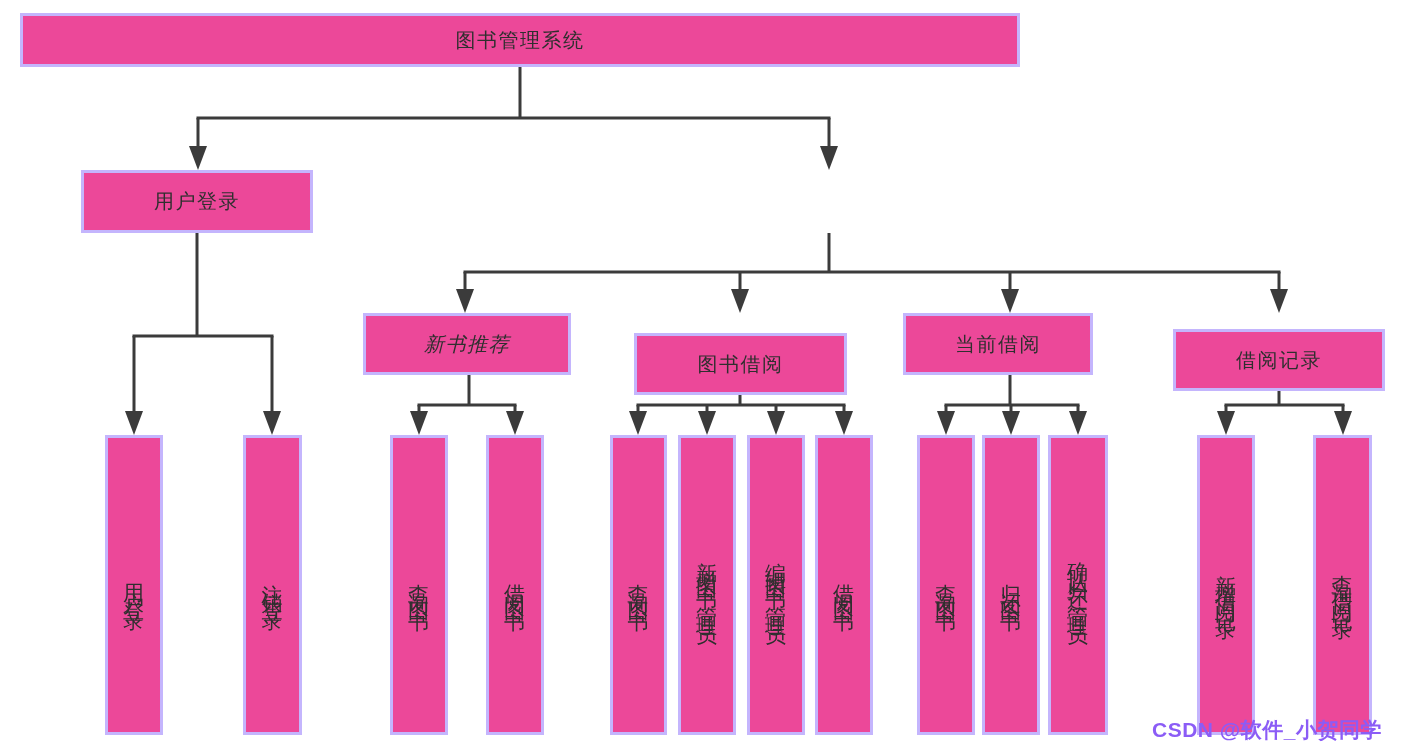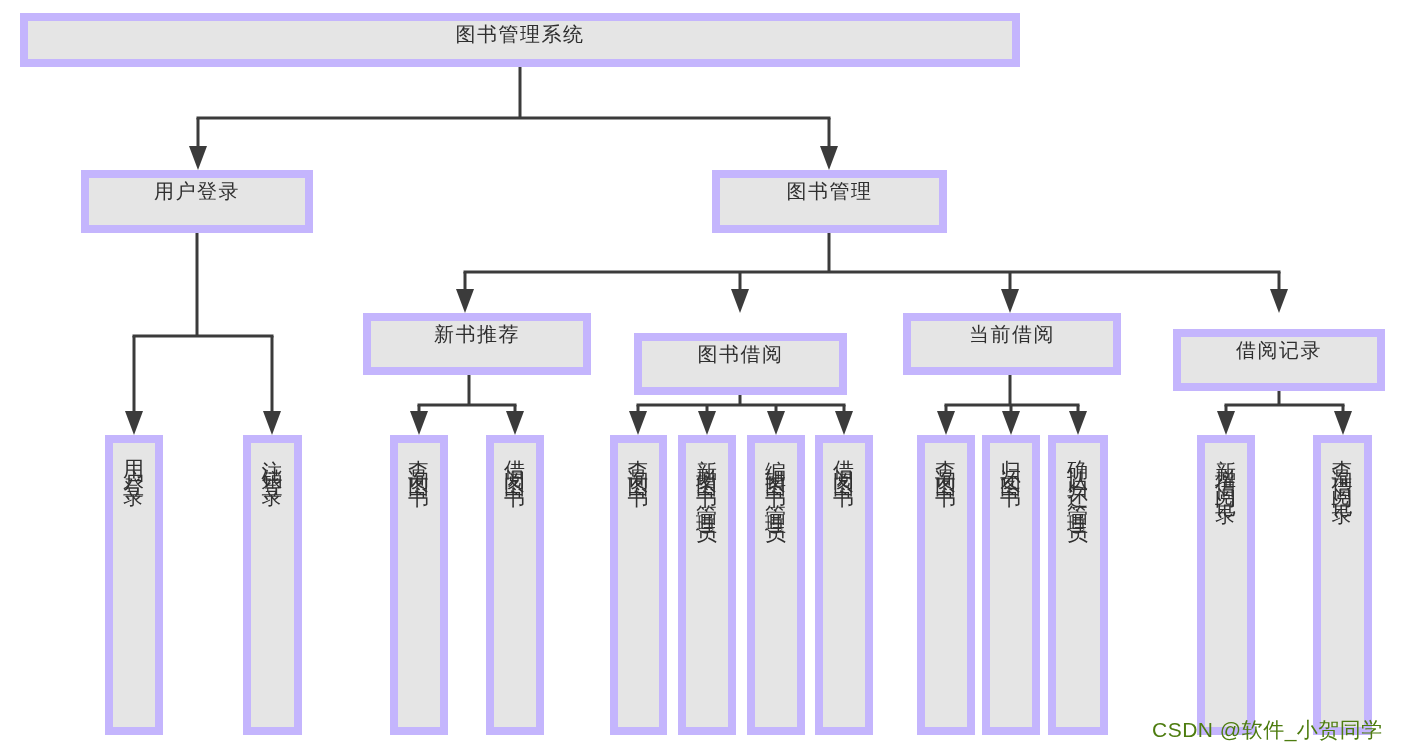--- a/index.html
+++ b/index.html
@@ -1,31 +1,31 @@
 <!DOCTYPE html>
 <html><head>
 <meta charset="utf-8">
 <style>
   html,body{margin:0;padding:0;background:#ffffff;}
   body{font-family:"Liberation Sans","DejaVu Sans",sans-serif;}
   #canvas{position:relative;width:1405px;height:747px;background:#ffffff;overflow:hidden;}
   #wires{position:absolute;left:0;top:0;z-index:1;}
   .node{
-    position:absolute;z-index:2;box-sizing:border-box;background:#e5e5e5;
-    border:8px solid #c4b5fd;display:flex;align-items:flex-start;justify-content:center;
+    position:absolute;z-index:2;box-sizing:border-box;background:#ec4899;
+    border:3px solid #c4b5fd;display:flex;align-items:center;justify-content:center;
     color:#2f2f2f;font-size:20px;letter-spacing:1.5px;
   }
   .node span{white-space:nowrap;}
   .vnode span{
     writing-mode:vertical-rl;text-orientation:mixed;
     font-size:21px;letter-spacing:9px;line-height:1;white-space:nowrap;
   }
   .watermark{
     position:absolute;z-index:5;left:1152px;top:716px;width:250px;
-    font-size:21px;color:#4d7c0f;letter-spacing:0.5px;white-space:nowrap;
+    font-size:21px;color:#8b5cf6;letter-spacing:0.5px;white-space:nowrap;font-weight:bold;
   }
 </style>
 </head>
 <body>
 
 <div id="canvas">
 
   <svg id="wires" width="1405" height="747">
       <g stroke="#3b3b3b" stroke-width="3" fill="none">
         <line x1="520" y1="67" x2="520" y2="118"></line>
@@ -85,31 +85,28 @@
       </g>
     </svg>
 
   <div class="node" style="left:20px;top:13px;width:1000px;height:54px;">
     <span>图书管理系统</span>
   </div>
 
   <div class="node" style="left:81px;top:170px;width:232px;height:63px;">
     <span>用户登录</span>
   </div>
-  <div class="node" style="left:712px;top:170px;width:235px;height:63px;">
-    <span>图书管理</span>
-  </div>
 
-  <div class="node" style="left:363px;top:313px;width:228px;height:62px;">
+  <div class="node" style="left:363px;top:313px;width:208px;height:62px;font-style:italic;">
     <span>新书推荐</span>
   </div>
   <div class="node" style="left:634px;top:313px;width:213px;height:62px;margin-top:20px;">
     <span>图书借阅</span>
   </div>
-  <div class="node" style="left:903px;top:313px;width:218px;height:62px;">
+  <div class="node" style="left:903px;top:313px;width:190px;height:62px;">
     <span>当前借阅</span>
   </div>
   <div class="node" style="left:1173px;top:313px;width:212px;height:62px;margin-top:16px;">
     <span>借阅记录</span>
   </div>
 
   <div class="node vnode" style="left:105px;top:435px;width:58px;height:300px;">
     <span>用户登录</span>
   </div>
   <div class="node vnode" style="left:243px;top:435px;width:59px;height:300px;">

